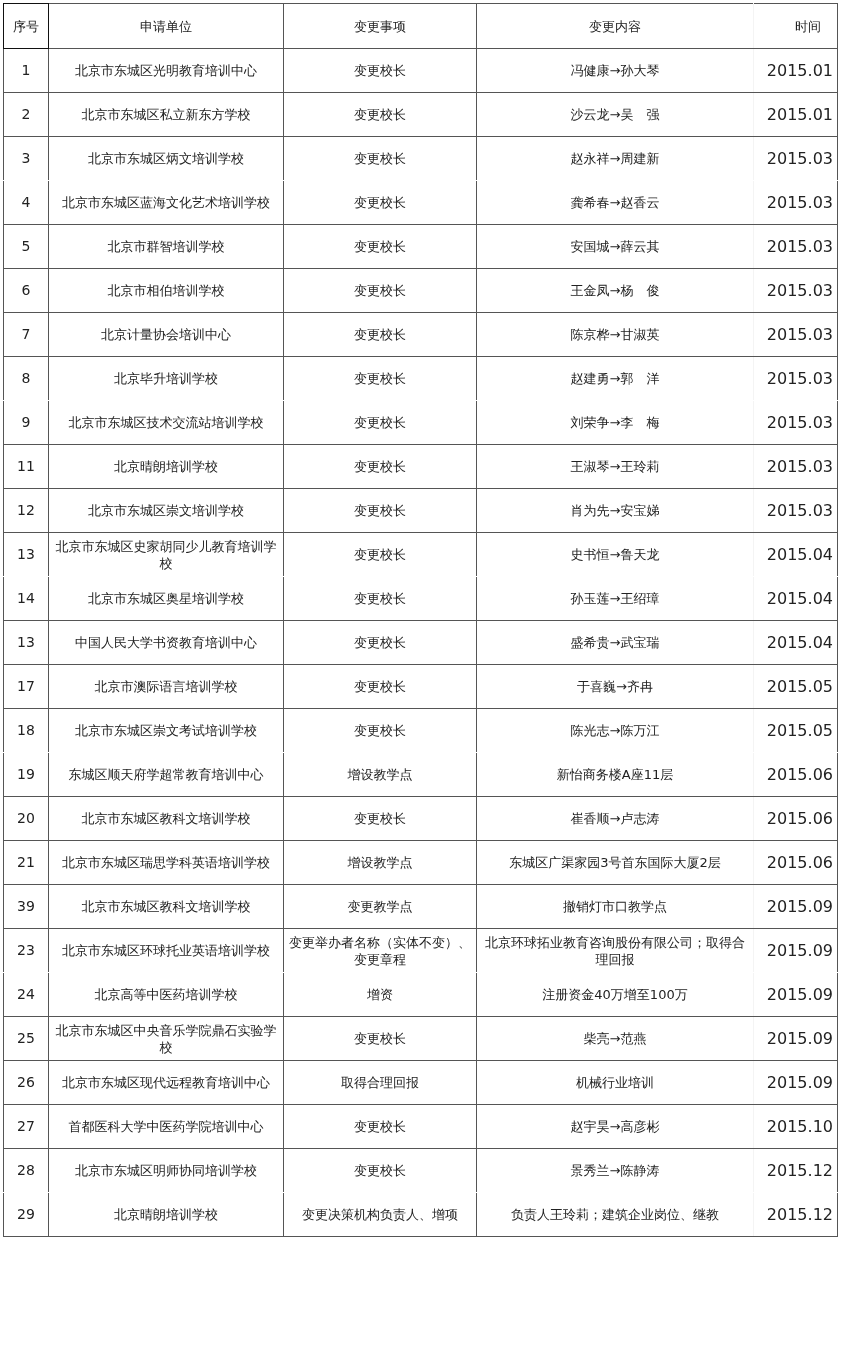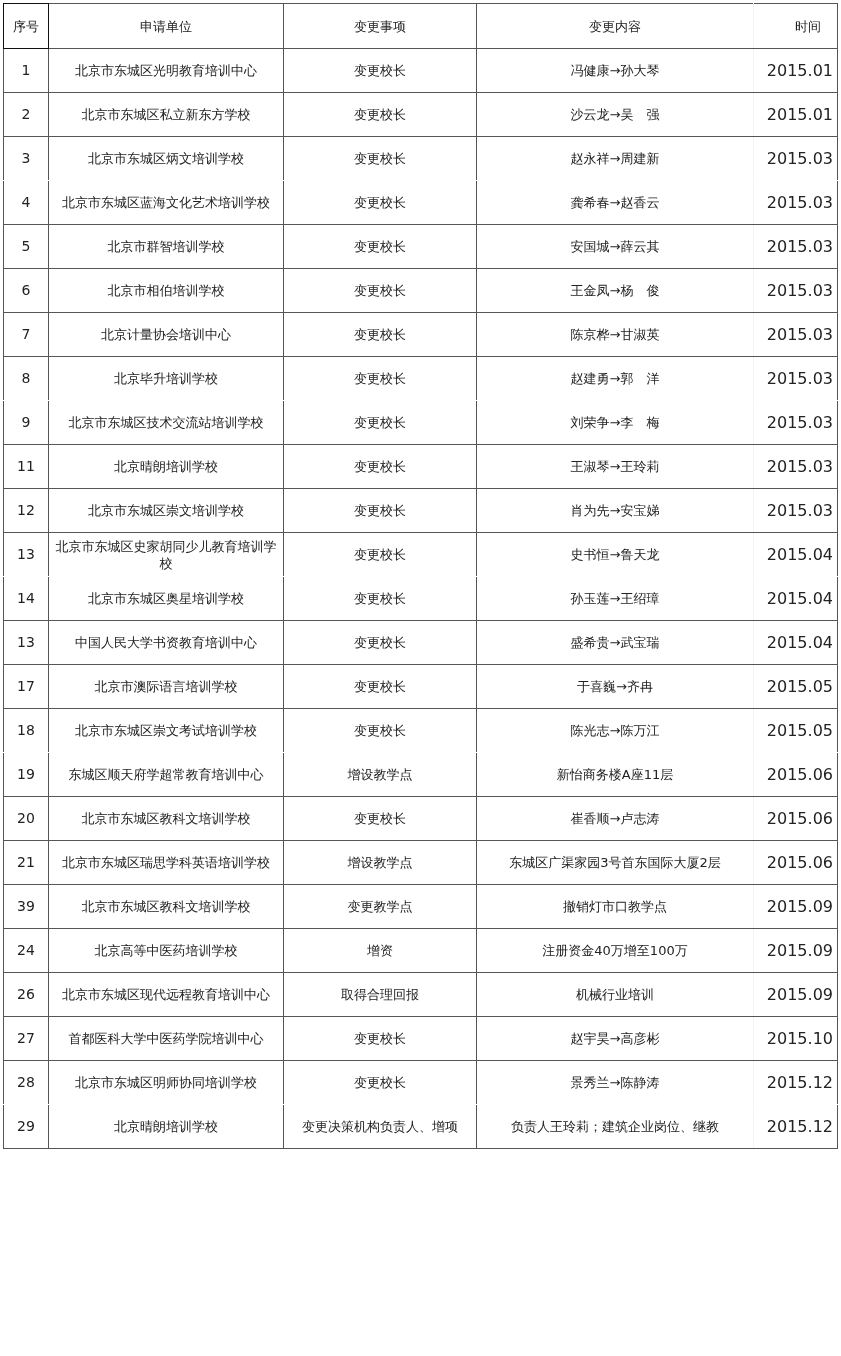--- a/index.html
+++ b/index.html
@@ -233,25 +233,39 @@
           <td class="content">东城区广渠家园3号首东国际大厦2层</td>
           <td class="time">2015.06</td>
         </tr>
         <tr>
           <td class="no">39</td>
           <td class="unit">北京市东城区教科文培训学校</td>
           <td class="item">变更教学点</td>
           <td class="content">撤销灯市口教学点</td>
           <td class="time">2015.09</td>
         </tr>
+        <tr class="no-bottom">
+          <td class="no">23</td>
+          <td class="unit">北京市东城区环球托业英语培训学校</td>
+          <td class="item">变更举办者名称（实体不变）、变更章程</td>
+          <td class="content">北京环球拓业教育咨询股份有限公司；取得合理回报</td>
+          <td class="time">2015.09</td>
+        </tr>
         <tr>
           <td class="no">24</td>
           <td class="unit">北京高等中医药培训学校</td>
           <td class="item">增资</td>
           <td class="content">注册资金40万增至100万</td>
+          <td class="time">2015.09</td>
+        </tr>
+        <tr>
+          <td class="no">25</td>
+          <td class="unit">北京市东城区中央音乐学院鼎石实验学校</td>
+          <td class="item">变更校长</td>
+          <td class="content">柴亮→范燕</td>
           <td class="time">2015.09</td>
         </tr>
         <tr>
           <td class="no">26</td>
           <td class="unit">北京市东城区现代远程教育培训中心</td>
           <td class="item">取得合理回报</td>
           <td class="content">机械行业培训</td>
           <td class="time">2015.09</td>
         </tr>
         <tr>

